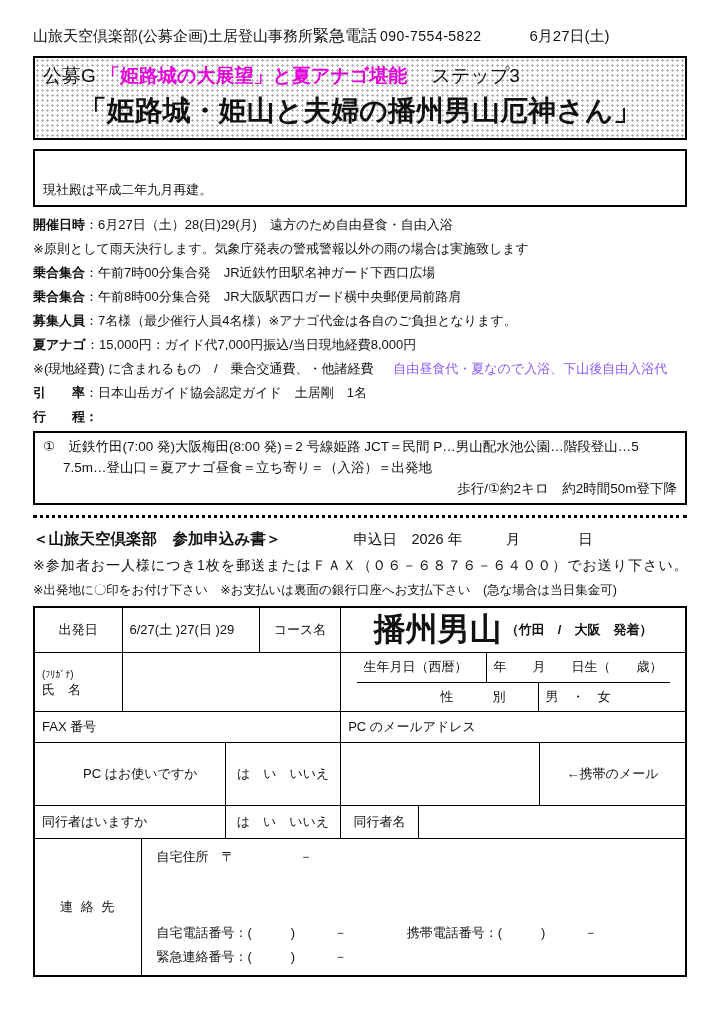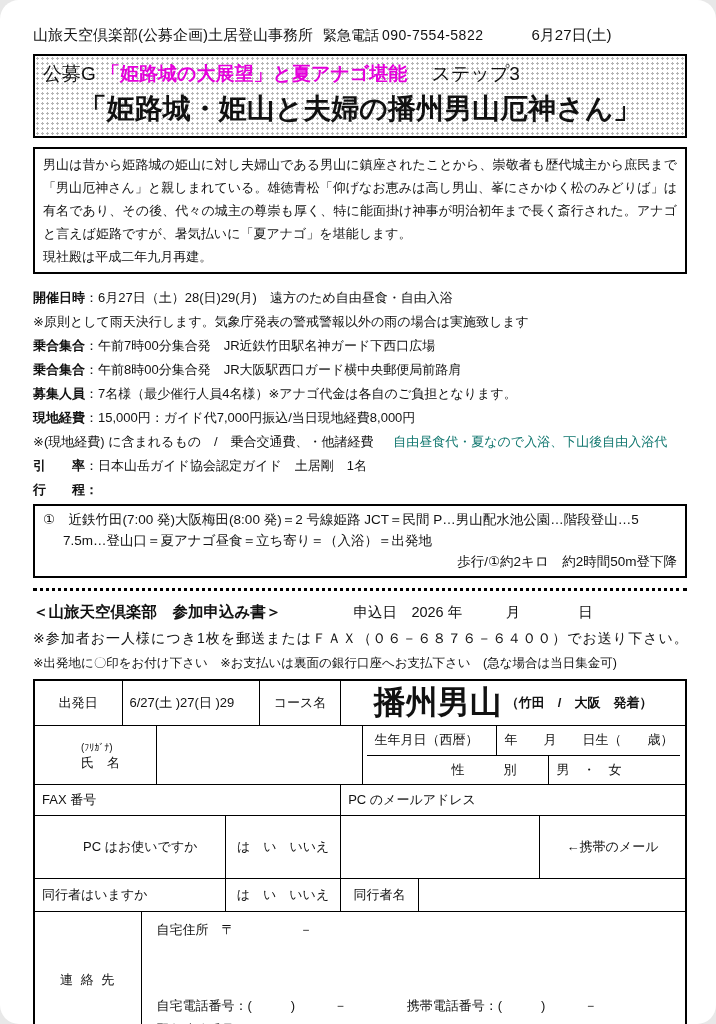--- a/index.html
+++ b/index.html
@@ -1,43 +1,43 @@
 <!DOCTYPE html>
 <html><head>
 <meta charset="utf-8">
 <style>
   html,body { margin:0; padding:0; background:#e8e8e8; }
   .page {
     position:relative; width:716px; height:1024px; background:#ffffff;
     font-family:"Liberation Sans","DejaVu Sans",sans-serif; color:#111;
-    overflow:hidden; margin:0 auto;border-radius:19px;
+    overflow:hidden; margin:0 auto;
   }
   .content { position:absolute; left:33px; top:26px; width:654px; }
 
   
   .hdr { display:flex; align-items:baseline; font-size:15px; white-space:nowrap; }
-  .hdr .emg { font-size:14px; margin-left:10px; }
+  .hdr .emg { font-size:16px; margin-left:0; }
   .hdr .phone { font-size:14px; margin-left:3px; letter-spacing:0.5px; }
   .hdr .date { margin-left:48px; font-size:15px; }
 
   
   .tbox {
     margin-top:9px; border:2px solid #000; padding:5px 8px 8px;
     background-image:radial-gradient(#b5b5b5 1px, transparent 1.2px);
     background-size:5px 5px;
   }
   .t1 { font-size:19px; white-space:nowrap; }
   .t1 .pink { font-weight:bold; }
   .t2 { font-size:28px; font-weight:bold; text-align:center; margin-top:3px; white-space:nowrap; }
 
   
   .dbox { margin-top:9px; border:2px solid #000; padding:4px 8px; font-size:13px; line-height:23px; text-align:justify; }
 
   
-  .details { margin-top:12px; font-size:13px; }
+  .details { margin-top:6px; font-size:13px; }
   .dl { line-height:24px; white-space:nowrap; }
   .dl .lbl { font-weight:bold; }
   .dl .red { margin-left:16px; }
 
   
   .ibox { border:2px solid #000; padding:3px 8px 4px; font-size:13.5px; line-height:21px; margin-top:2px; }
   .ibox .cont { padding-left:20px; }
   .ibox .r { text-align:right; }
 
   .dots { margin-top:10px; border-top:3px dotted #000; height:0; }
@@ -51,21 +51,21 @@
 
   
   .ftable { margin-top:7px; border:2px solid #000; }
   .frow { display:flex; border-bottom:1.5px solid #000; }
   .frow:last-child { border-bottom:none; }
   .fc { border-right:1.5px solid #000; display:flex; align-items:center; padding:0 7px; font-size:13px; box-sizing:border-box; overflow:hidden; white-space:nowrap; }
   .fc.last { border-right:none; }
   .fc.center { justify-content:center; }
   .course { font-size:32px; font-weight:bold; }
   .course-sub { font-size:13px; font-weight:bold; margin-left:4px; }
-  .stack { flex-direction:column; align-items:flex-start; justify-content:center; line-height:15px;margin-left:39px; }
+  .stack { flex-direction:column; align-items:flex-start; justify-content:center; line-height:15px; }
   .subcol { display:flex; flex-direction:column; padding:0; }
   .subrow { display:flex; flex:1; border-bottom:1.5px solid #000; }
   .subrow:last-child { border-bottom:none; }
   .contact-cell { flex-direction:column; align-items:stretch; justify-content:flex-start; padding:6px 6px 6px 14px; }
   .contact-cell .spacer { flex:1; }
   .contact-cell .line { line-height:24px; }
   .phline span.mob { margin-left:56px; }
 </style>
 </head>
 <body>
@@ -83,35 +83,34 @@
     <div class="tbox">
       <div class="t1">
         <span>公募G</span>
         <span class="pink" id="pinkText" style="color: rgb(229, 0, 220);">「姫路城の大展望」と夏アナゴ堪能</span>
         <span>　ステップ3</span>
       </div>
       <div class="t2">「姫路城・姫山と夫婦の播州男山厄神さん」</div>
     </div>
 
     <div class="dbox">
-      <span>男山は昔から姫路城の姫山に対し夫婦山である男山に鎮座されたことから、崇敬者も歴代城主から庶民まで「男山厄神さん」と親しまれている。雄徳青松「仰げなお恵みは高し男山、峯にさかゆく松のみどりば」は有名であり、その後、代々の城主の尊崇も厚く、特に能面掛け神事が明治初年まで長く斎行された。アナゴと言えば姫路ですが、暑気払いに「夏アナゴ」を堪能します。</span>
       <br>
       <span>現社殿は平成二年九月再建。</span>
     </div>
 
     <div class="details">
       <div class="dl"><span class="lbl">開催日時</span><span>：6月27日（土）28(日)29(月)　遠方のため自由昼食・自由入浴</span></div>
       <div class="dl"><span class="lbl"></span><span>※原則として雨天決行します。気象庁発表の警戒警報以外の雨の場合は実施致します</span></div>
       <div class="dl"><span class="lbl">乗合集合</span><span>：午前7時00分集合発　JR近鉄竹田駅名神ガード下西口広場</span></div>
       <div class="dl"><span class="lbl">乗合集合</span><span>：午前8時00分集合発　JR大阪駅西口ガード横中央郵便局前路肩</span></div>
       <div class="dl"><span class="lbl">募集人員</span><span>：7名様（最少催行人員4名様）※アナゴ代金は各自のご負担となります。</span></div>
-      <div class="dl"><span class="lbl">現地経費</span><span>：15,000円：ガイド代7,000円振込/当日現地経費8,000円</span></div>
+      <div class="dl"><span class="lbl">夏アナゴ</span><span>：15,000円：ガイド代7,000円振込/当日現地経費8,000円</span></div>
       <div class="dl">
         <span>※(現地経費) に含まれるもの　/　乗合交通費、・他諸経費</span>
-        <span class="red" id="redText" style="color: #0f766e;">自由昼食代・夏なので入浴、下山後自由入浴代</span>
+        <span class="red" id="redText" style="color: #8b5cf6;">自由昼食代・夏なので入浴、下山後自由入浴代</span>
       </div>
       <div class="dl"><span class="lbl">引　　率</span><span>：日本山岳ガイド協会認定ガイド　土居剛　1名</span></div>
       <div class="dl"><span class="lbl">行　　程：</span></div>
     </div>
 
     <div class="ibox">
       <div>①　近鉄竹田(7:00 発)大阪梅田(8:00 発)＝2 号線姫路 JCT＝民間 P…男山配水池公園…階段登山…5</div>
       <div class="cont">7.5m…登山口＝夏アナゴ昼食＝立ち寄り＝（入浴）＝出発地</div>
       <div class="r">歩行/①約2キロ　約2時間50m登下降</div>
     </div>

